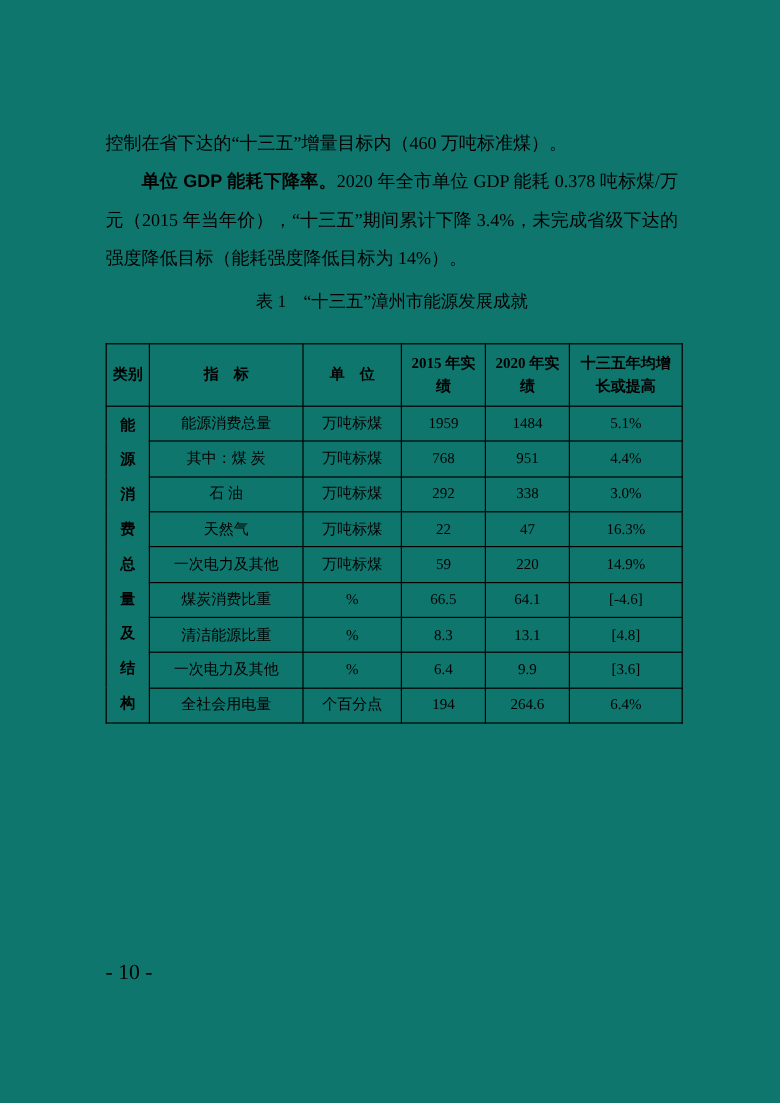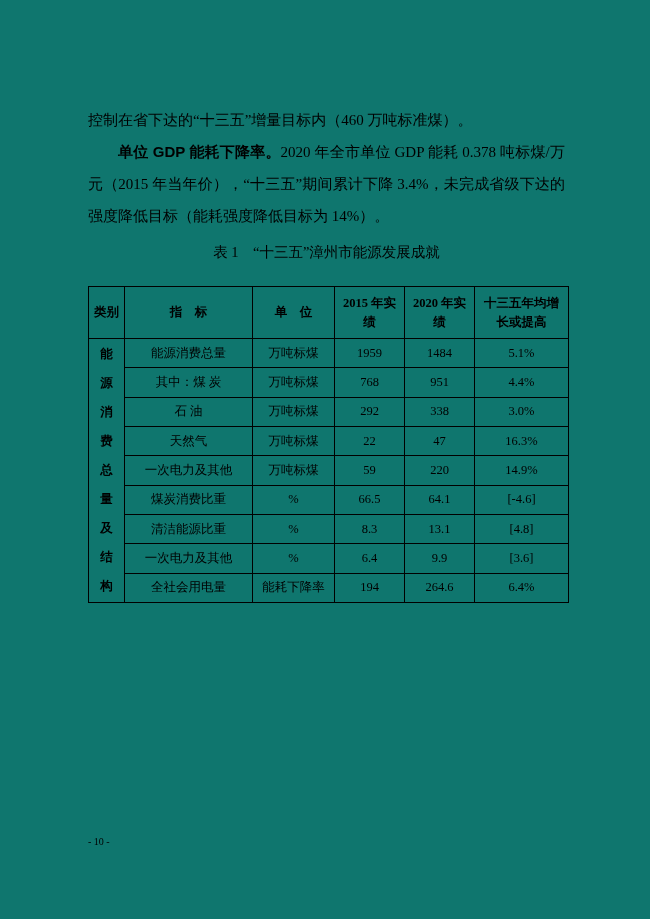--- a/index.html
+++ b/index.html
@@ -58,22 +58,22 @@
   td.cat-cell {
     font-weight: bold;
     white-space: pre-line;
     line-height: 29px;
     padding: 0;
     vertical-align: middle;
   }
   .page-number {
     position: absolute;
     left: 88px;
-    top: 836px;
-    font-size: 10px;
+    top: 800px;
+    font-size: 18px;
   }
 </style>
 </head>
 <body>
 
 <div class="page">
   <div class="content">
 
     <p class="para"><span>控制在省下达的“十三五”增量目标内（460 万吨标准煤）。</span></p>
 
@@ -163,21 +163,21 @@
         </tr>
         <tr>
           <td>一次电力及其他</td>
           <td>%</td>
           <td>6.4</td>
           <td>9.9</td>
           <td>[3.6]</td>
         </tr>
         <tr>
           <td>全社会用电量</td>
-          <td>能耗下降率</td>
+          <td>个百分点</td>
           <td>194</td>
           <td>264.6</td>
           <td>6.4%</td>
         </tr>
       </tbody>
     </table>
   </div>
 
   <div class="page-number">- 10 -</div>
 </div>

